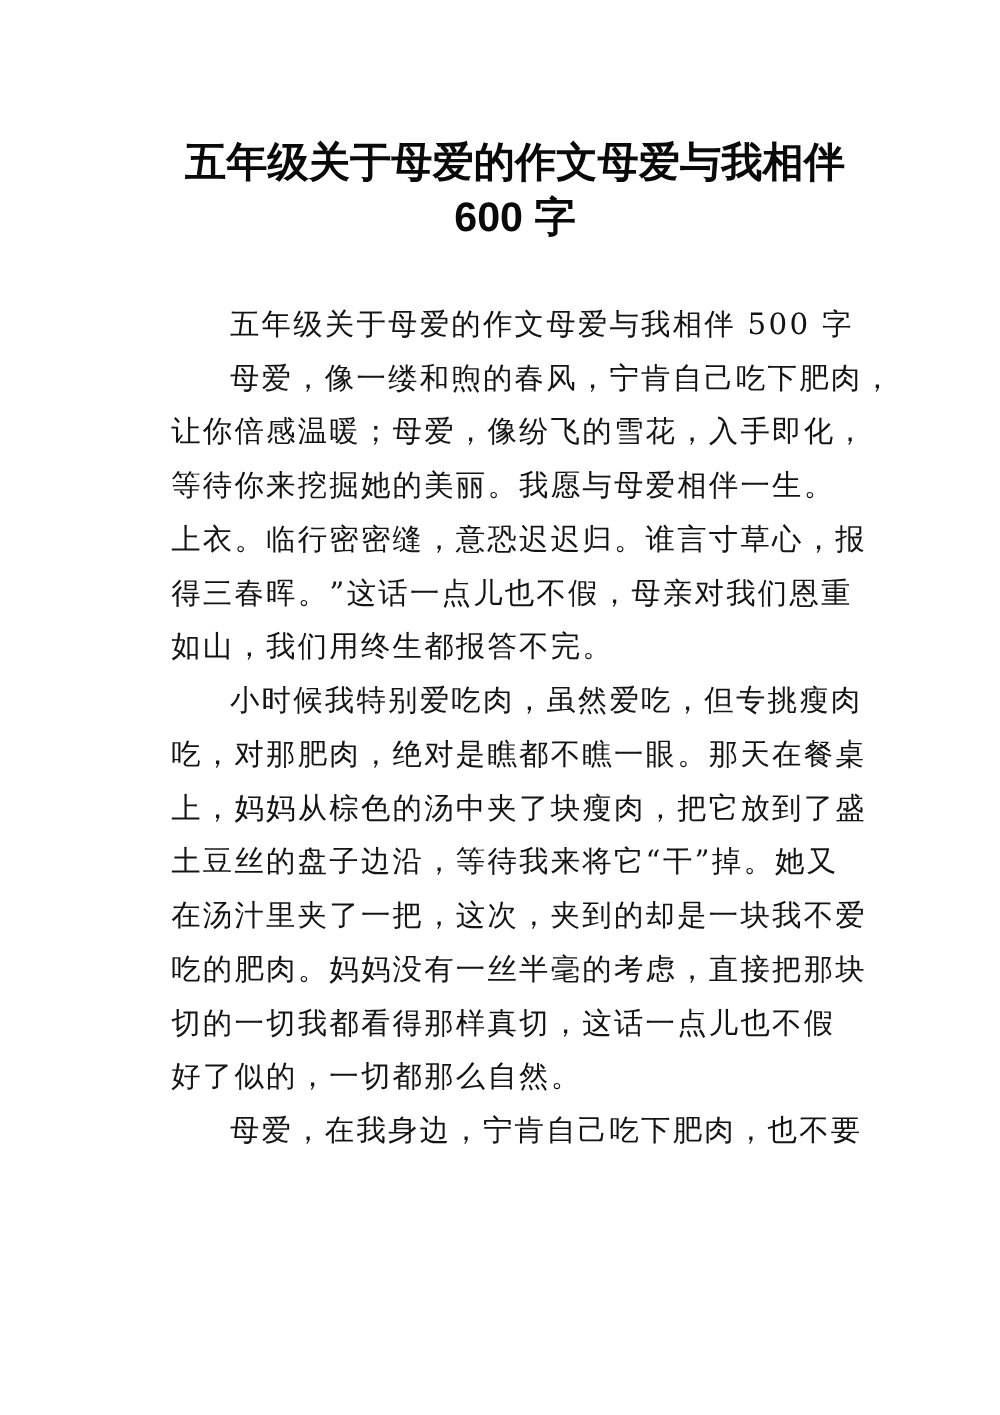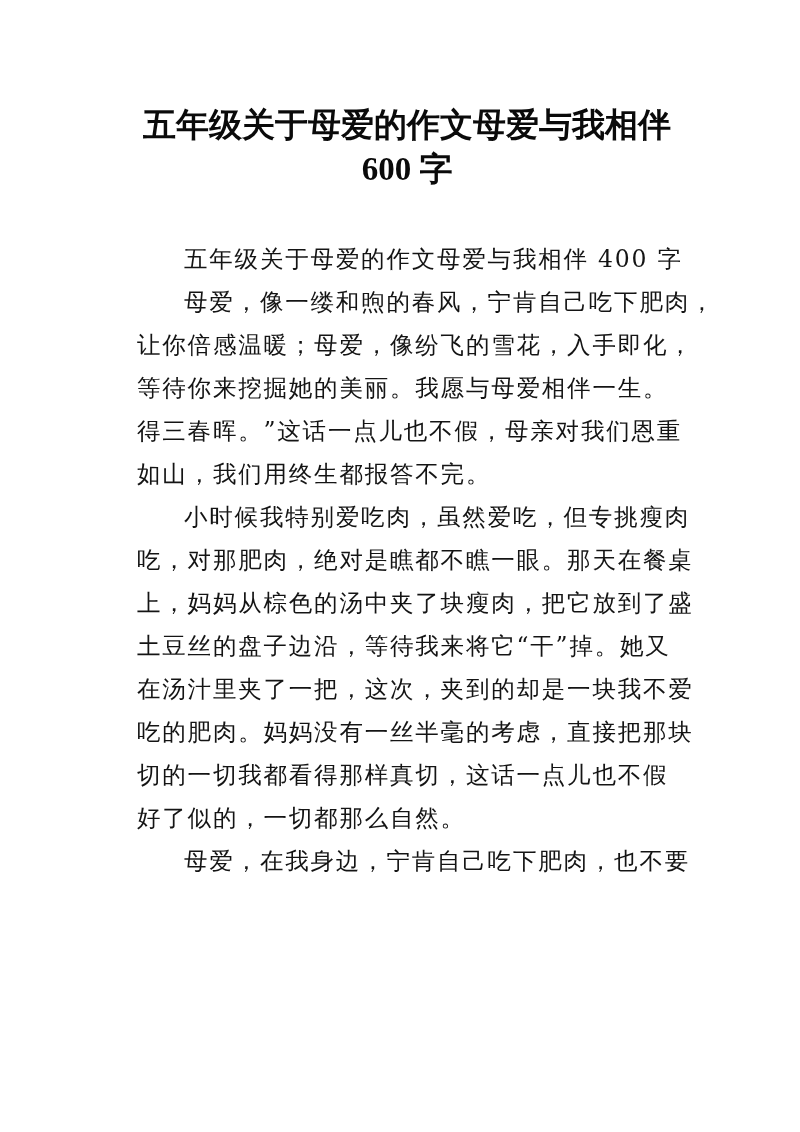--- a/index.html
+++ b/index.html
@@ -21,26 +21,26 @@
     width: 800px;
     height: 1132px;
     background: #ffffff;
   }
   .title {
     position: absolute;
     left: 100px;
     top: 96px;
     width: 600px;
     text-align: center;
-    font-family: Liberation Serif, serif;
+    font-family: Liberation Sans, sans-serif;
     font-weight: bold;
     font-size: 33px;
     line-height: 44px;
     color: #0a0a0a;
-    margin: 7px;
+    margin: 12px;
   }
   .title .line {
     display: block;
     white-space: nowrap;
   }
   .body {
     position: absolute;
     left: 137px;
     top: 238px;
     width: 528px;
@@ -65,30 +65,31 @@
 <div class="page">
 
   <h1 class="title">
     <span class="line">五年级关于母爱的作文母爱与我相伴</span>
     <span class="line">600 字</span>
   </h1>
 
   <div class="body">
 
     <div>
-      <span class="ln indent">五年级关于母爱的作文母爱与我相伴 400 字</span>
+      <span class="ln indent">五年级关于母爱的作文母爱与我相伴 500 字</span>
     </div>
 
     <div>
       <span class="ln indent">母爱，像一缕和煦的春风，宁肯自己吃下肥肉，</span>
       <span class="ln">让你倍感温暖；母爱，像纷飞的雪花，入手即化，</span>
       <span class="ln">等待你来挖掘她的美丽。我愿与母爱相伴一生。</span>
     </div>
 
     <div>
+      <span class="ln">上衣。临行密密缝，意恐迟迟归。谁言寸草心，报</span>
       <span class="ln">得三春晖。”这话一点儿也不假，母亲对我们恩重</span>
       <span class="ln">如山，我们用终生都报答不完。</span>
     </div>
 
     <div>
       <span class="ln indent">小时候我特别爱吃肉，虽然爱吃，但专挑瘦肉</span>
       <span class="ln">吃，对那肥肉，绝对是瞧都不瞧一眼。那天在餐桌</span>
       <span class="ln">上，妈妈从棕色的汤中夹了块瘦肉，把它放到了盛</span>
       <span class="ln">土豆丝的盘子边沿，等待我来将它“干”掉。她又</span>
       <span class="ln">在汤汁里夹了一把，这次，夹到的却是一块我不爱</span>

